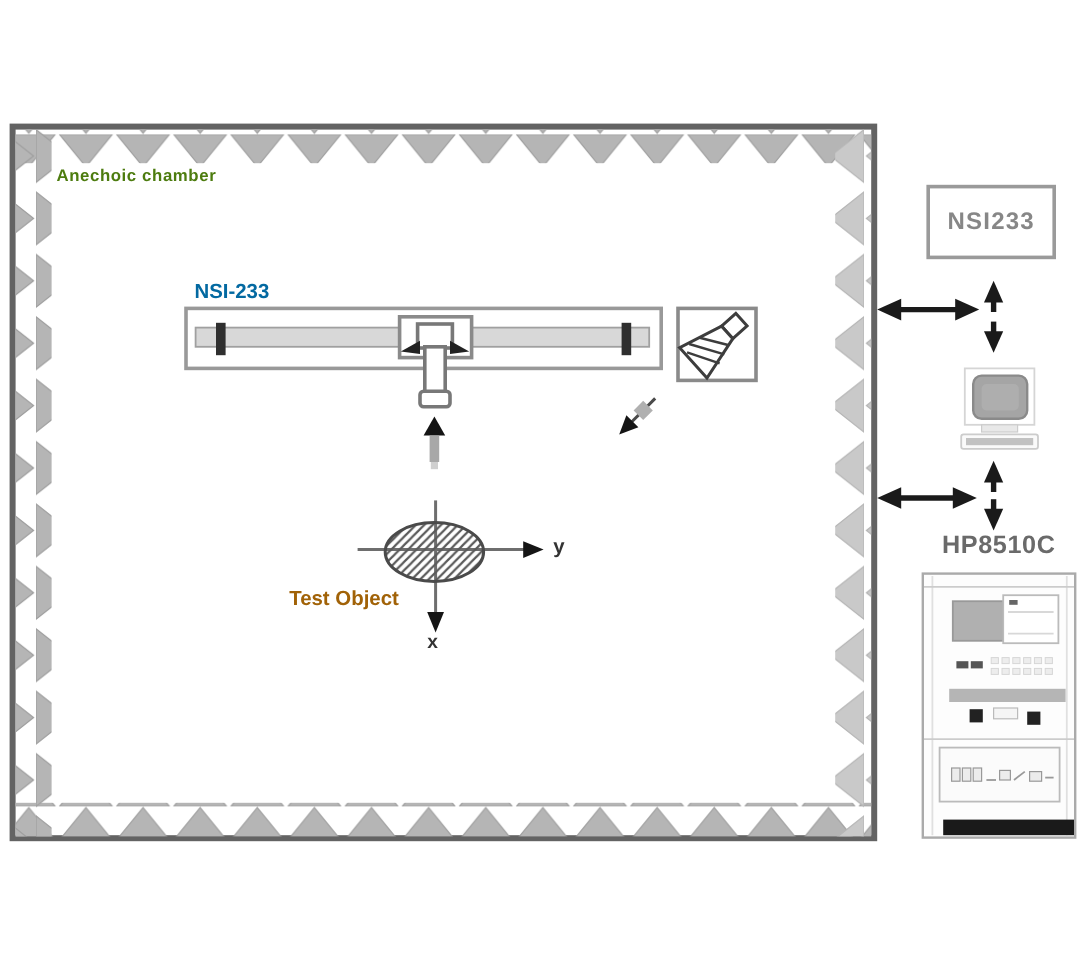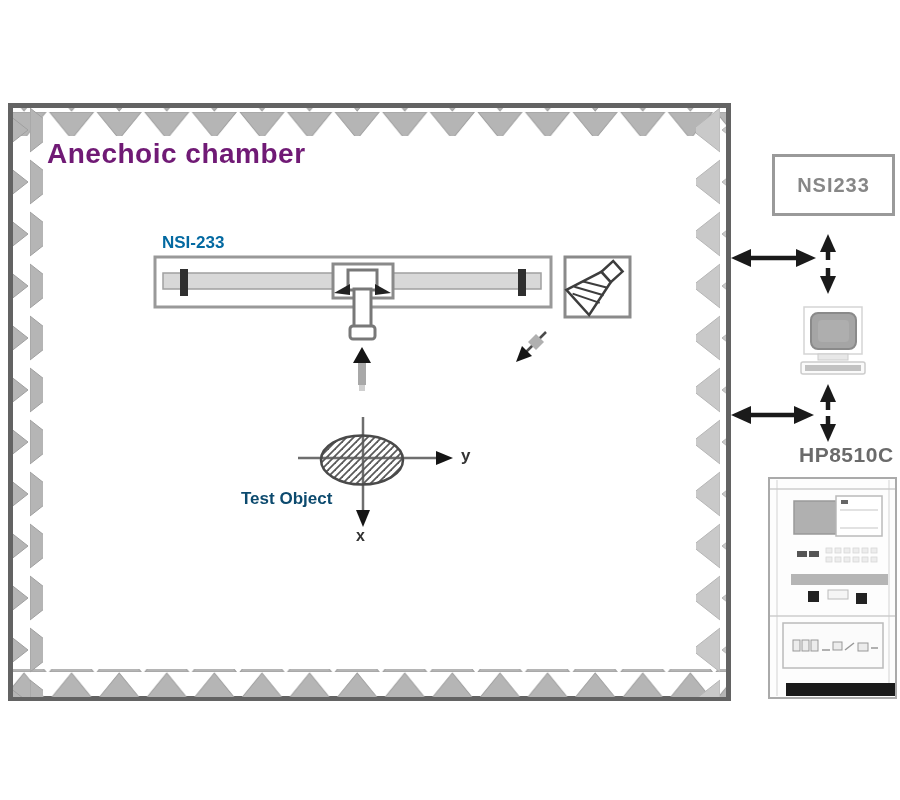--- a/index.html
+++ b/index.html
@@ -1,29 +1,29 @@
 <!DOCTYPE html>
 <html><head>
 <meta charset="utf-8">
 <style>
   html,body{margin:0;padding:0;background:#fff;}
   #stage{position:relative;width:900px;height:800px;background:#ffffff;overflow:hidden;
          font-family:"Liberation Sans", sans-serif;}
   #art{position:absolute;left:0;top:0;}
   .lbl{position:absolute;color:#4a4a4a;white-space:nowrap;}
-  .lbl-chamber{left:47px;top:138px;font-size:28px;font-weight:600;letter-spacing:.5px;color:#701a75;}
+  .lbl-chamber{left:47px;top:138px;font-size:14px;font-weight:600;letter-spacing:.5px;color:#4d7c0f;}
   .lbl-scanner{left:162px;top:233px;font-size:17px;font-weight:700;color:#0369a1;}
-  .lbl-testobj{left:241px;top:489px;font-size:17px;font-weight:600;color:#0c4a6e;}
+  .lbl-testobj{left:241px;top:489px;font-size:17px;font-weight:600;color:#a16207;}
   .lbl-y{left:461px;top:446px;font-size:17px;font-weight:700;color:#333;}
   .lbl-x{left:356px;top:527px;font-size:16px;font-weight:700;color:#333;}
-  .box-nsi233{position:absolute;left:772px;top:154px;width:123px;height:62px;
+  .box-nsi233{position:absolute;left:772px;top:154px;width:108px;height:62px;
       border:3px solid #9a9a9a;box-sizing:border-box;background:#fff;
       display:flex;align-items:center;justify-content:center;
       font-size:20px;font-weight:600;letter-spacing:1px;color:#878787;}
-  .lbl-hp{left:785px;top:443px;font-size:21px;font-weight:700;letter-spacing:.5px;color:#6a6a6a;margin-left:14px;}
+  .lbl-hp{left:785px;top:443px;font-size:21px;font-weight:700;letter-spacing:.5px;color:#6a6a6a;}
 </style>
 </head>
 <body>
 
 <div id="stage">
 
 <svg id="art" width="900" height="800" viewBox="0 0 900 800">
   <defs>
     <pattern id="absTop" width="47.6" height="28" patternUnits="userSpaceOnUse">
       <polygon points="2,0 46,0 24,27" fill="#b5b5b5" stroke="#9e9e9e" stroke-width="1"></polygon>

